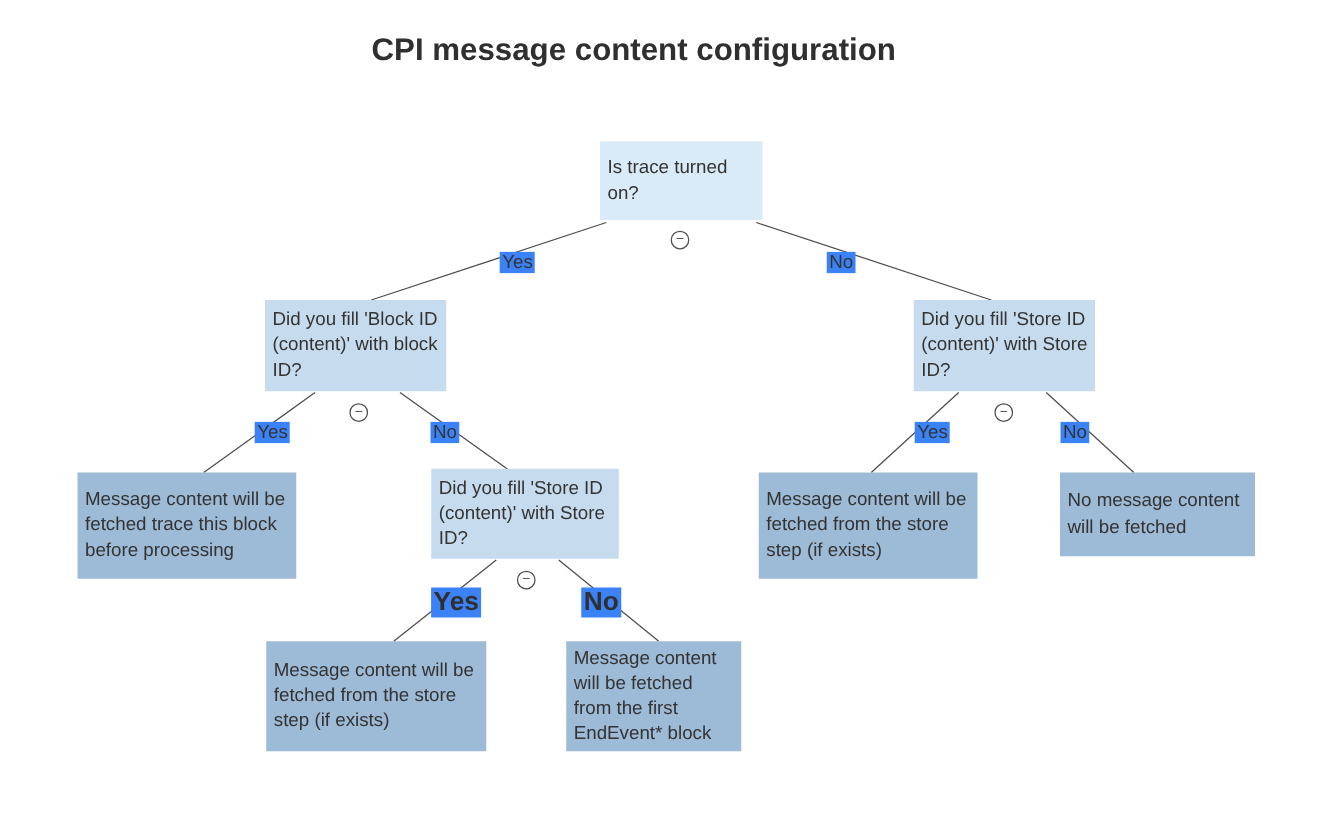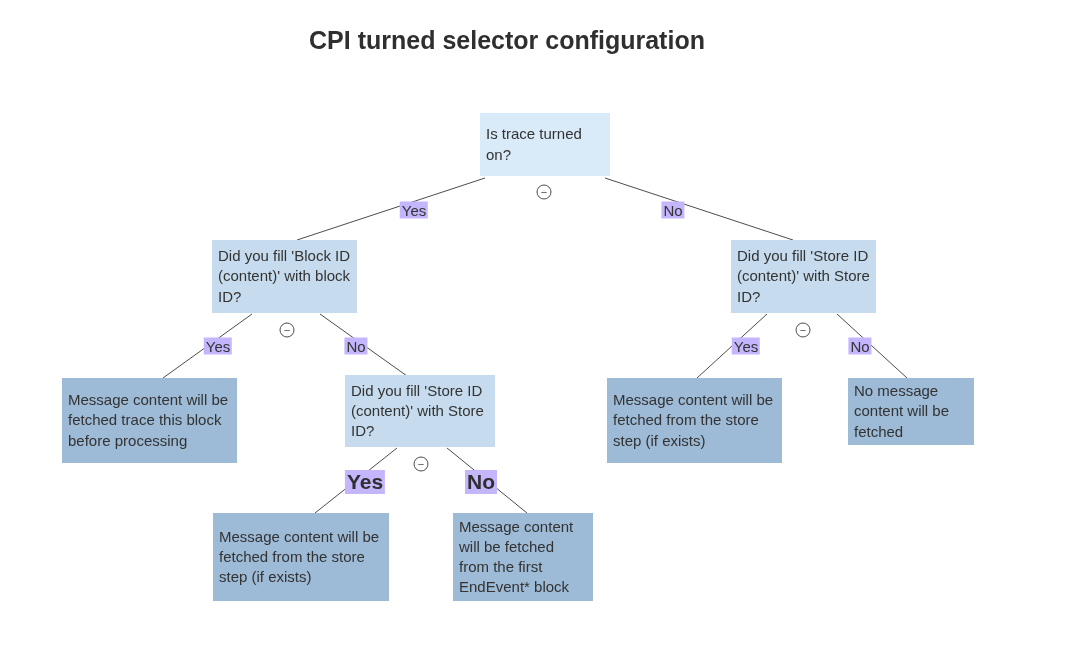--- a/index.html
+++ b/index.html
@@ -63,36 +63,36 @@
     text-align: center;
     transform: translate(-50%, -50%);
     cursor: pointer;
     user-select: none;
   }
   .edge-label {
     position: absolute;
     transform: translate(-50%, -50%);
     font-size: 15px;
     color: #333333;
-    background: #c4b5fd;
+    background: #3b82f6;
     padding: 0 2px;
     white-space: nowrap;
   }
   .edge-label-big {
     font-size: 21px;
     font-weight: 700;
     color: #2f2f2f;
   }
 </style>
 </head>
 <body>
 
 <div class="canvas">
 
-  <h1 class="title">CPI turned selector configuration</h1>
+  <h1 class="title">CPI message content configuration</h1>
 
   <svg class="edges" width="1073" height="651">
     <line class="edge" x1="485" y1="178" x2="297" y2="240"></line>
     <line class="edge" x1="605" y1="178" x2="793" y2="240"></line>
     <line class="edge" x1="252" y1="314" x2="163" y2="378"></line>
     <line class="edge" x1="320" y1="314" x2="407" y2="376"></line>
     <line class="edge" x1="397" y1="448" x2="315" y2="513"></line>
     <line class="edge" x1="447" y1="448" x2="527" y2="513"></line>
     <line class="edge" x1="767" y1="314" x2="697" y2="378"></line>
     <line class="edge" x1="837" y1="314" x2="907" y2="378"></line>
@@ -103,21 +103,21 @@
   <div class="node decision" style="left:212px; top:240px; width:145px; height:73px;">Did you fill 'Block ID (content)' with block ID?</div>
 
   <div class="node decision" style="left:731px; top:240px; width:145px; height:73px;">Did you fill 'Store ID (content)' with Store ID?</div>
 
   <div class="node decision" style="left:345px; top:375px; width:150px; height:72px;">Did you fill 'Store ID (content)' with Store ID?</div>
 
   <div class="node leaf" style="left:62px; top:378px; width:175px; height:85px;">Message content will be fetched trace this block before processing</div>
 
   <div class="node leaf" style="left:607px; top:378px; width:175px; height:85px;">Message content will be fetched from the store step (if exists)</div>
 
-  <div class="node leaf" style="left:848px; top:378px; width:126px; height:67px;">No message content will be fetched</div>
+  <div class="node leaf" style="left:848px; top:378px; width:156px; height:67px;">No message content will be fetched</div>
 
   <div class="node leaf" style="left:213px; top:513px; width:176px; height:88px;">Message content will be fetched from the store step (if exists)</div>
 
   <div class="node leaf" style="left:453px; top:513px; width:140px; height:88px;">Message content will be fetched from the first EndEvent* block</div>
 
   <span class="collapse" style="left:544px; top:192px;">−</span>
   <span class="collapse" style="left:287px; top:330px;">−</span>
   <span class="collapse" style="left:803px; top:330px;">−</span>
   <span class="collapse" style="left:421px; top:464px;">−</span>
 

